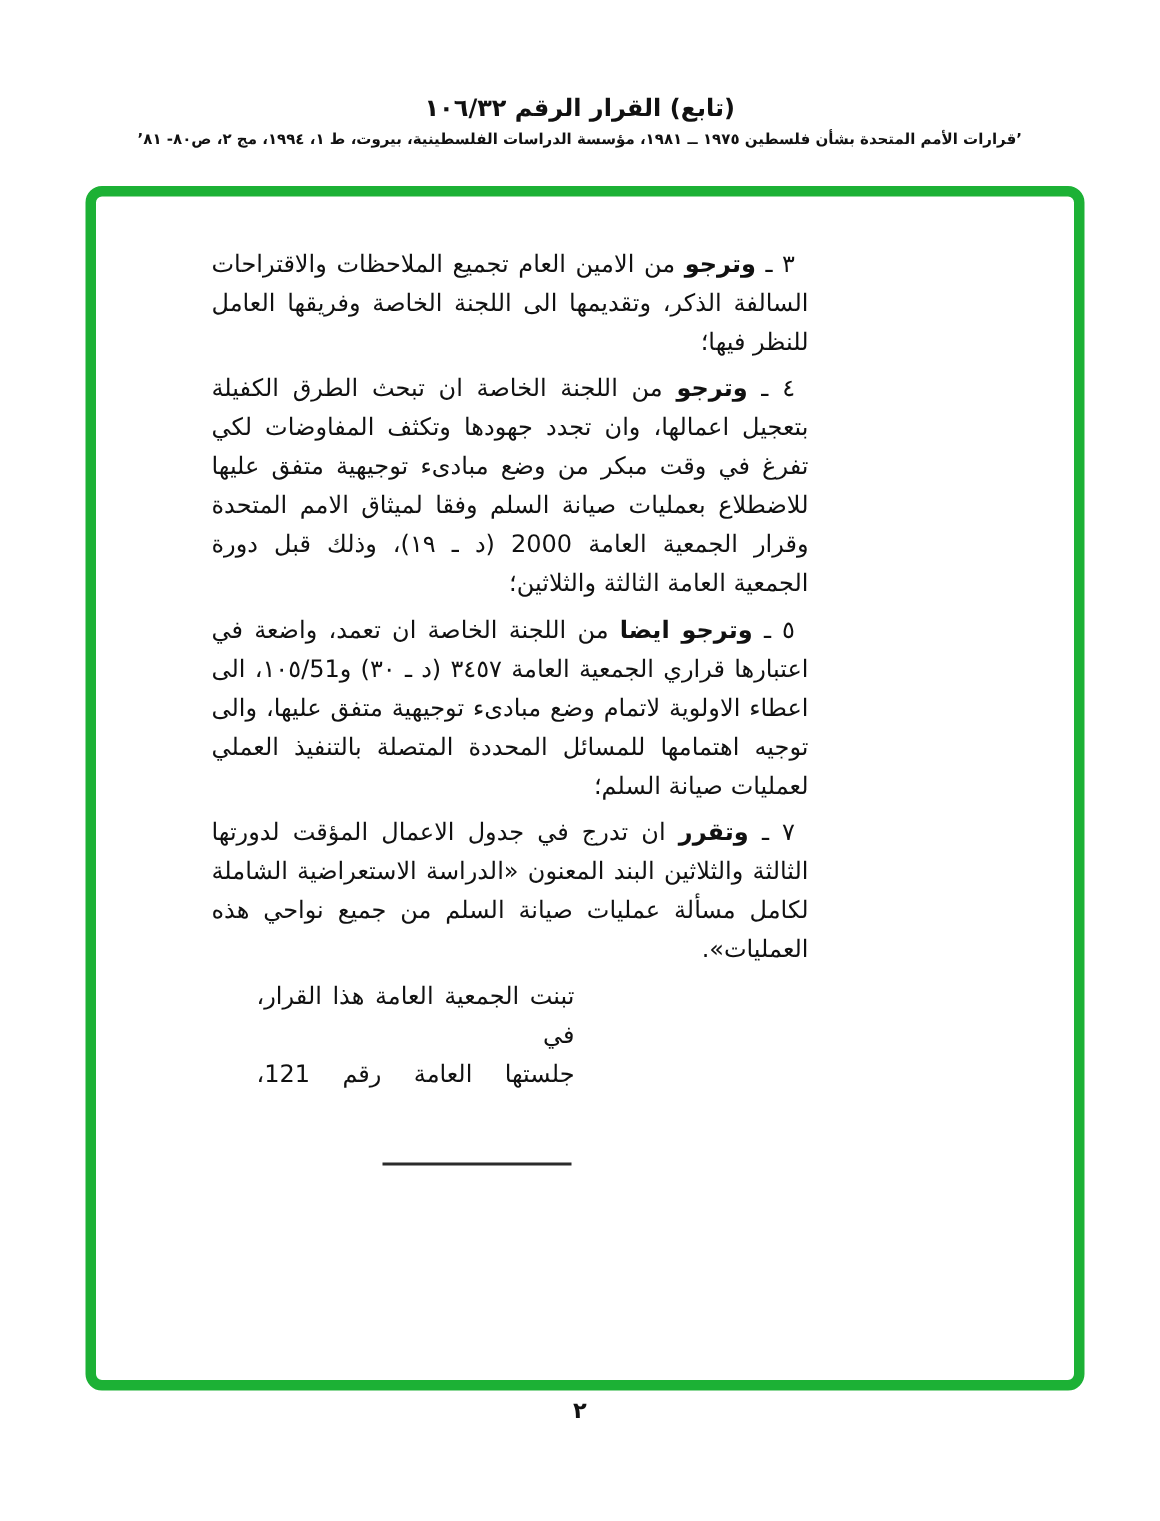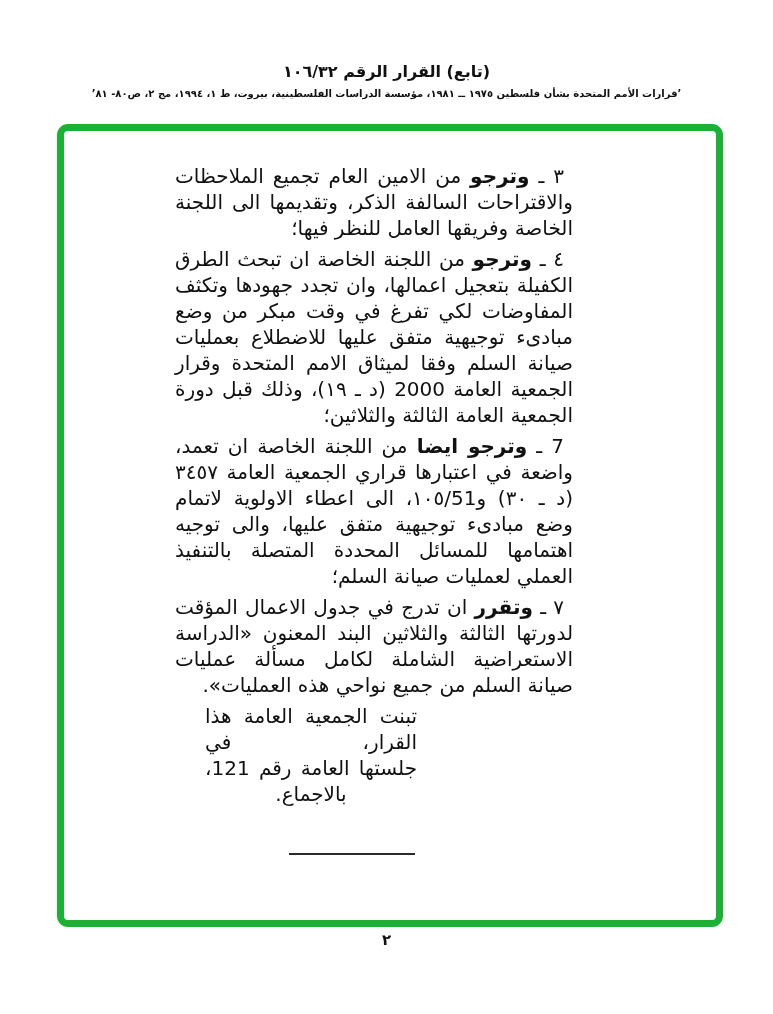--- a/index.html
+++ b/index.html
@@ -37,24 +37,24 @@
     left: 57px; top: 124px;
     width: 666px; height: 803px;
     border: 7px solid #1cb135;
     border-radius: 11px;
     background: transparent;
   }
 
   
   .body-text {
     position: absolute;
-    left: 111px;   
+    left: 77px;   
     top: 32px;    
     width: 398px;
-    font-size: 20px;
+    font-size: 16px;
     line-height: 26px;
     text-align: justify;
   }
   .body-text p {
     margin-bottom: 5px;
     text-indent: 9px;
   }
   .body-text b { font-weight: bold; }
 
   
@@ -98,29 +98,28 @@
     <div class="doc-source">’قرارات الأمم المتحدة بشأن فلسطين ١٩٧٥ ــ ١٩٨١، مؤسسة الدراسات الفلسطينية، بيروت، ط ١، ١٩٩٤، مج ٢، ص٨٠- ٨١’</div>
   </div>
 
   <div class="highlight-box" style="border-color: rgb(28, 177, 53);">
     <div class="body-text">
 
       <p><span>٣ ـ</span> <b>وترجو</b> <span>من الامين العام تجميع الملاحظات والاقتراحات السالفة الذكر، وتقديمها الى اللجنة الخاصة وفريقها العامل للنظر فيها؛</span></p>
 
       <p><span>٤ ـ</span> <b>وترجو</b> <span>من اللجنة الخاصة ان تبحث الطرق الكفيلة بتعجيل اعمالها، وان تجدد جهودها وتكثف المفاوضات لكي تفرغ في وقت مبكر من وضع مبادىء توجيهية متفق عليها للاضطلاع بعمليات صيانة السلم وفقا لميثاق الامم المتحدة وقرار الجمعية العامة 2000 (د ـ ١٩)، وذلك قبل دورة الجمعية العامة الثالثة والثلاثين؛</span></p>
 
-      <p><span>7 ـ</span> <b>وترجو ايضا</b> <span>من اللجنة الخاصة ان تعمد، واضعة في اعتبارها قراري الجمعية العامة ٣٤٥٧ (د ـ ٣٠) و١٠٥/51، الى اعطاء الاولوية لاتمام وضع مبادىء توجيهية متفق عليها، والى توجيه اهتمامها للمسائل المحددة المتصلة بالتنفيذ العملي لعمليات صيانة السلم؛</span></p>
+      <p><span>٥ ـ</span> <b>وترجو ايضا</b> <span>من اللجنة الخاصة ان تعمد، واضعة في اعتبارها قراري الجمعية العامة ٣٤٥٧ (د ـ ٣٠) و١٠٥/51، الى اعطاء الاولوية لاتمام وضع مبادىء توجيهية متفق عليها، والى توجيه اهتمامها للمسائل المحددة المتصلة بالتنفيذ العملي لعمليات صيانة السلم؛</span></p>
 
 
       <p><span>٧ ـ</span> <b>وتقرر</b> <span>ان تدرج في جدول الاعمال المؤقت لدورتها الثالثة والثلاثين البند المعنون «الدراسة الاستعراضية الشاملة لكامل مسألة عمليات صيانة السلم من جميع نواحي هذه العمليات».</span></p>
 
       <div class="closing">
         <div class="c-just">تبنت الجمعية العامة هذا القرار، في</div>
         <div class="c-just">جلستها العامة رقم 121،</div>
-        <div class="c-center">بالاجماع.</div>
       </div>
 
       <div class="rule"></div>
 
     </div>
   </div>
 
   <div class="page-number">٢</div>
 
 </div>

